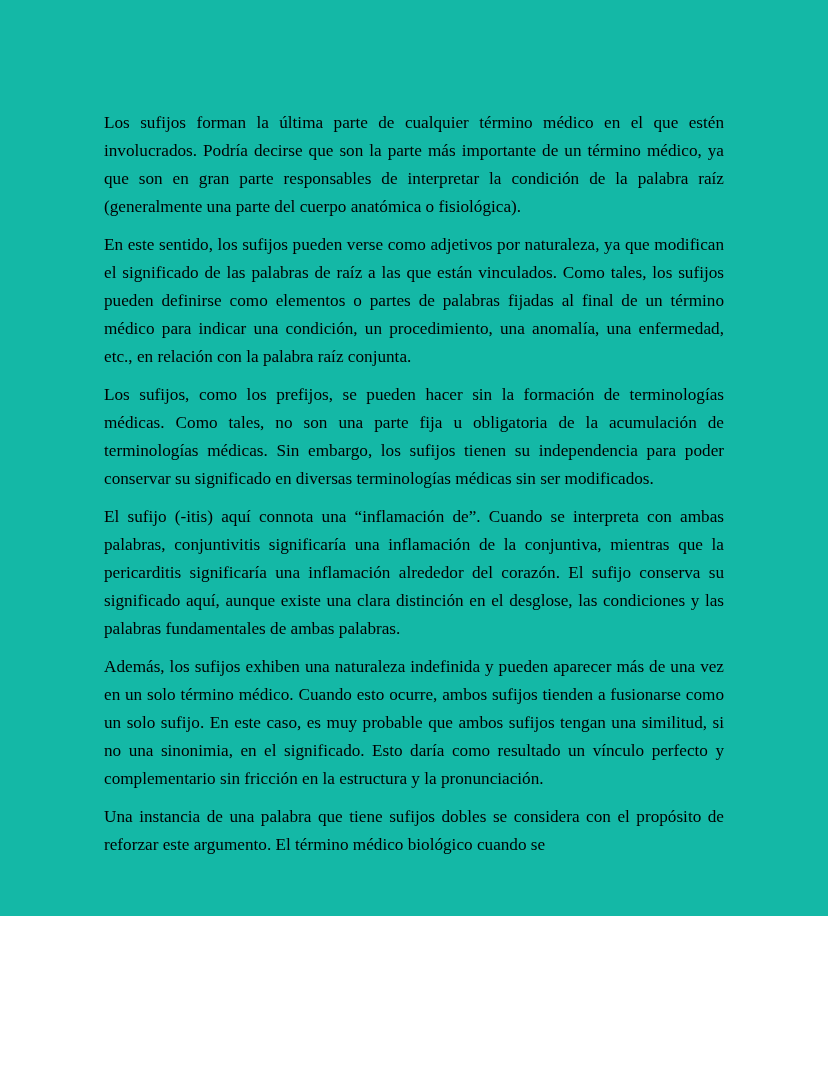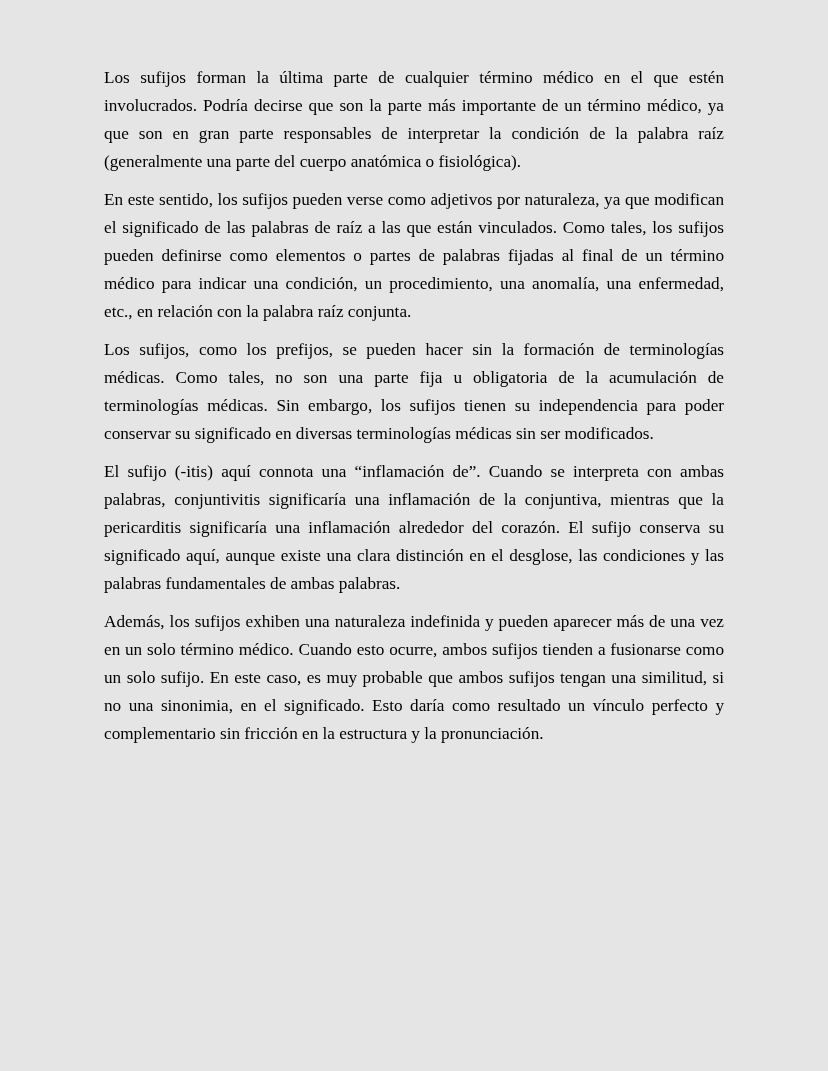--- a/index.html
+++ b/index.html
@@ -11,23 +11,23 @@
     width: 828px;
     height: 1071px;
     background: #ffffff;
     font-family: "Liberation Serif", "DejaVu Serif", serif;
     color: #000000;
     overflow: hidden;
   }
   .page {
     box-sizing: border-box;
     width: 828px;
-    height: 1071px;
-    background: #e5e5e5;
-    padding: 64px 104px 0 104px;
+    height: 916px;
+    background: #14b8a6;
+    padding: 109px 104px 0 104px;
   }
   .doc-body {
     width: 620px;
   }
   .para {
     margin: 0 0 10px 0;
     font-size: 17.2px;
     line-height: 28px;
     text-align: justify;
     text-justify: inter-word;
@@ -43,14 +43,15 @@
 </head>
 <body>
 
 <div class="page">
   <article class="doc-body">
     <p class="para">Los sufijos forman la última parte de cualquier término médico en el que estén involucrados. Podría decirse que son la parte más importante de un término médico, ya que son en gran parte responsables de interpretar la condición de la palabra raíz (generalmente una parte del cuerpo anatómica o fisiológica).</p>
     <p class="para">En este sentido, los sufijos pueden verse como adjetivos por naturaleza, ya que modifican el significado de las palabras de raíz a las que están vinculados. Como tales, los sufijos pueden definirse como elementos o partes de palabras fijadas al final de un término médico para indicar una condición, un procedimiento, una anomalía, una enfermedad, etc., en relación con la palabra raíz conjunta.</p>
     <p class="para">Los sufijos, como los prefijos, se pueden hacer sin la formación de terminologías médicas. Como tales, no son una parte fija u obligatoria de la acumulación de terminologías médicas. Sin embargo, los sufijos tienen su independencia para poder conservar su significado en diversas terminologías médicas sin ser modificados.</p>
     <p class="para">El sufijo (-itis) aquí connota una “inflamación de”. Cuando se interpreta con ambas palabras, conjuntivitis significaría una inflamación de la conjuntiva, mientras que la pericarditis significaría una inflamación alrededor del corazón. El sufijo conserva su significado aquí, aunque existe una clara distinción en el desglose, las condiciones y las palabras fundamentales de ambas palabras.</p>
     <p class="para">Además, los sufijos exhiben una naturaleza indefinida y pueden aparecer más de una vez en un solo término médico. Cuando esto ocurre, ambos sufijos tienden a fusionarse como un solo sufijo. En este caso, es muy probable que ambos sufijos tengan una similitud, si no una sinonimia, en el significado. Esto daría como resultado un vínculo perfecto y complementario sin fricción en la estructura y la pronunciación.</p>
+    <p class="para">Una instancia de una palabra que tiene sufijos dobles se considera con el propósito de reforzar este argumento. El término médico biológico cuando se</p>
   </article>
 </div>
 
 </body></html>

